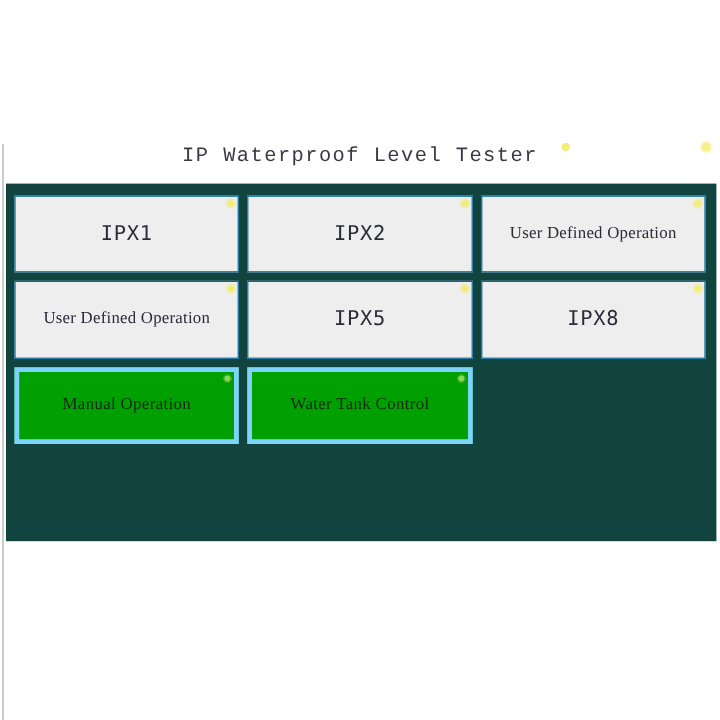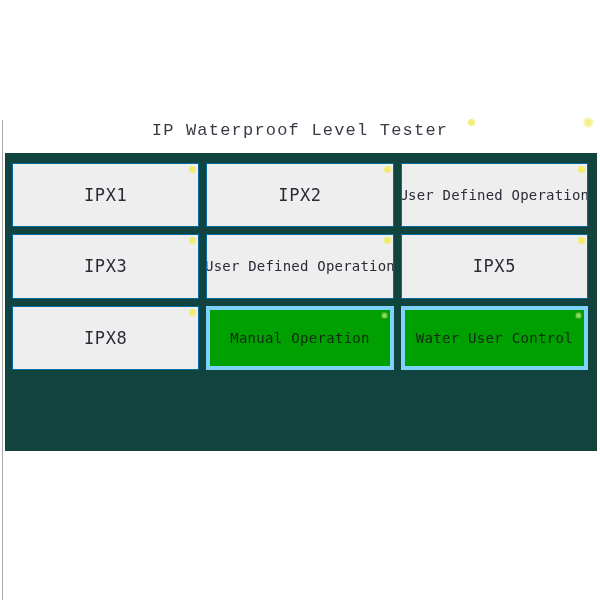--- a/index.html
+++ b/index.html
@@ -92,20 +92,21 @@
     color: #2b2b38;
     font-family: "DejaVu Sans Mono", "Liberation Mono", monospace;
     font-size: 17px;
     letter-spacing: 0.6px;
     white-space: nowrap;
     overflow: hidden;
   }
   .btn.small {
     font-size: 14px;
     letter-spacing: 0.2px;
+    font-family: Liberation Serif, serif;
   }
   .btn.green {
     background: #00a000;
     border: 4px solid #7dd3fc;
     color: #132a13;
     font-size: 14px;
     letter-spacing: 0.3px;
   }
 
   
@@ -141,38 +142,34 @@
         <span class="led"></span>
       </div>
       <div class="btn">
         <span>IPX2</span>
         <span class="led"></span>
       </div>
       <div class="btn small">
         <span>User Defined Operation</span>
         <span class="led"></span>
       </div>
-      <div class="btn">
-        <span>IPX3</span>
-        <span class="led"></span>
-      </div>
       <div class="btn small">
         <span>User Defined Operation</span>
         <span class="led"></span>
       </div>
       <div class="btn">
         <span>IPX5</span>
         <span class="led"></span>
       </div>
       <div class="btn">
         <span>IPX8</span>
         <span class="led"></span>
       </div>
       <div class="btn small green">
         <span>Manual Operation</span>
         <span class="led"></span>
       </div>
       <div class="btn small green">
-        <span>Water User Control</span>
+        <span>Water Tank Control</span>
         <span class="led"></span>
       </div>
     </div>
 </div>
 
 </body></html>

